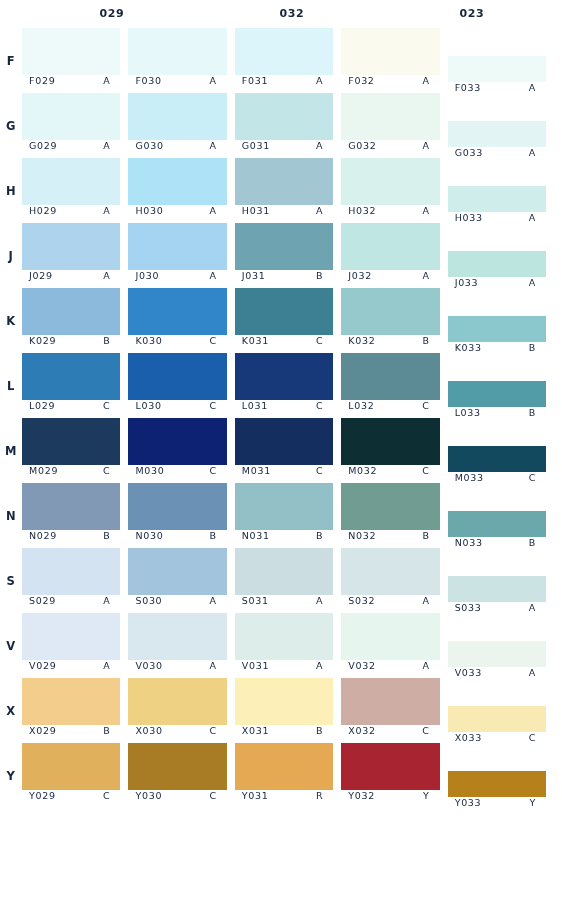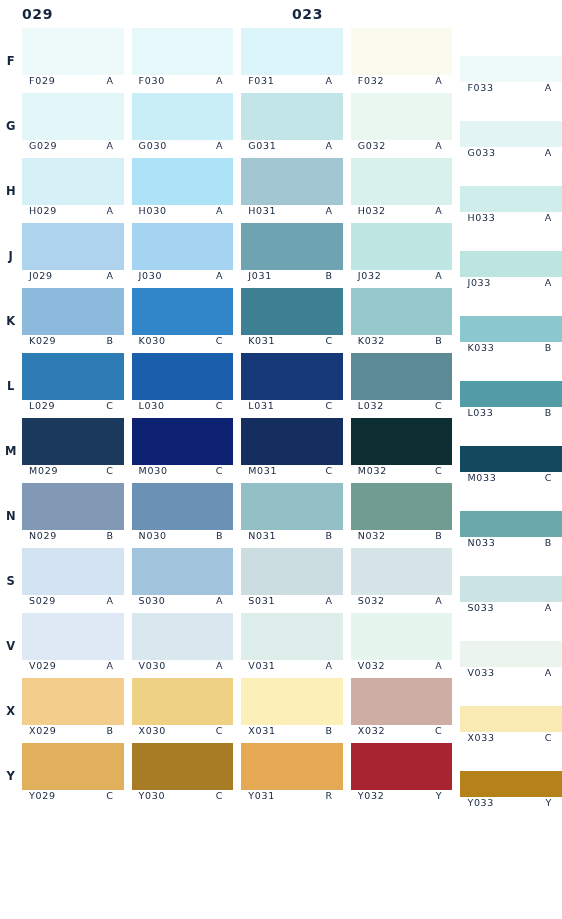--- a/index.html
+++ b/index.html
@@ -30,21 +30,22 @@
     width: 562px;
     height: 28px;
     display: flex;
   }
   .col-head-spacer {
     width: 22px;
     flex: 0 0 22px;
   }
   .col-head {
     flex: 1 1 0;
-    font-size: 14px;
+    text-align: center;
+    font-size: 11px;
     font-weight: bold;
     letter-spacing: 0.6px;
     line-height: 28px;
     color: #16263f;
   }
 
   
   .grid {
     position: absolute;
     left: 0;
@@ -71,21 +72,21 @@
     flex: 1 1 auto;
     display: flex;
   }
   .cell {
     flex: 1 1 0;
     display: flex;
     flex-direction: column;
     padding-right: 8px;
     box-sizing: border-box;
   }
-  .cell:last-child { padding-right: 0; margin-top: 28px; }
+  .cell:last-child { padding-right: 16px; margin-top: 28px; }
 
   .swatch {
     width: 100%;
     height: 47px;
     display: block;
   }
   .caption {
     height: 18px;
     display: flex;
     align-items: flex-start;
@@ -100,20 +101,21 @@
   .grade { font-weight: normal; }
 </style>
 </head>
 <body>
 
 <div id="chart">
 
   <div class="col-headers">
     <div class="col-head-spacer"></div>
     <div class="col-head">029</div>
+    <div class="col-head">032</div>
     <div class="col-head">023</div>
   </div>
 
   <div class="grid" id="grid-body">
       <div class="row">
         <div class="row-head">F</div>
         <div class="cells">
           <div class="cell">
             <div class="swatch" style="background-color: rgb(238, 250, 249);"></div>
             <div class="caption">

